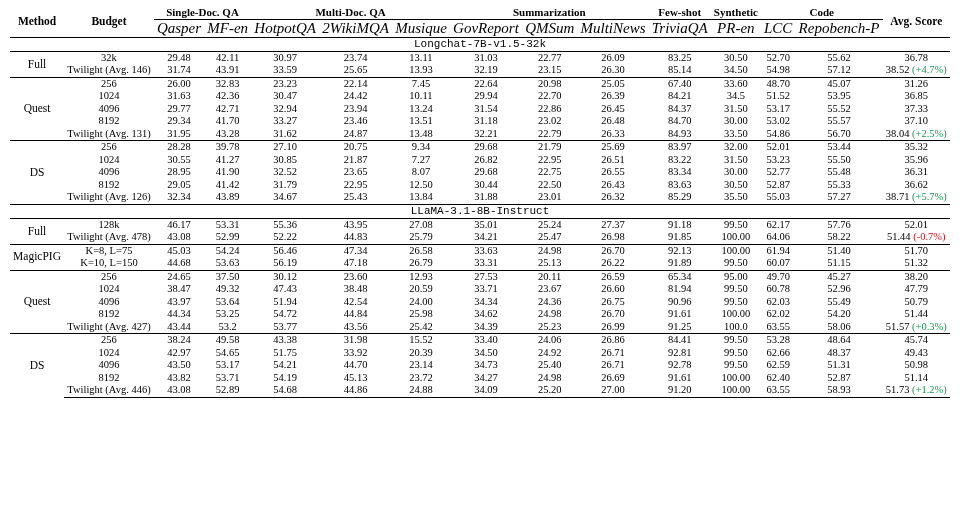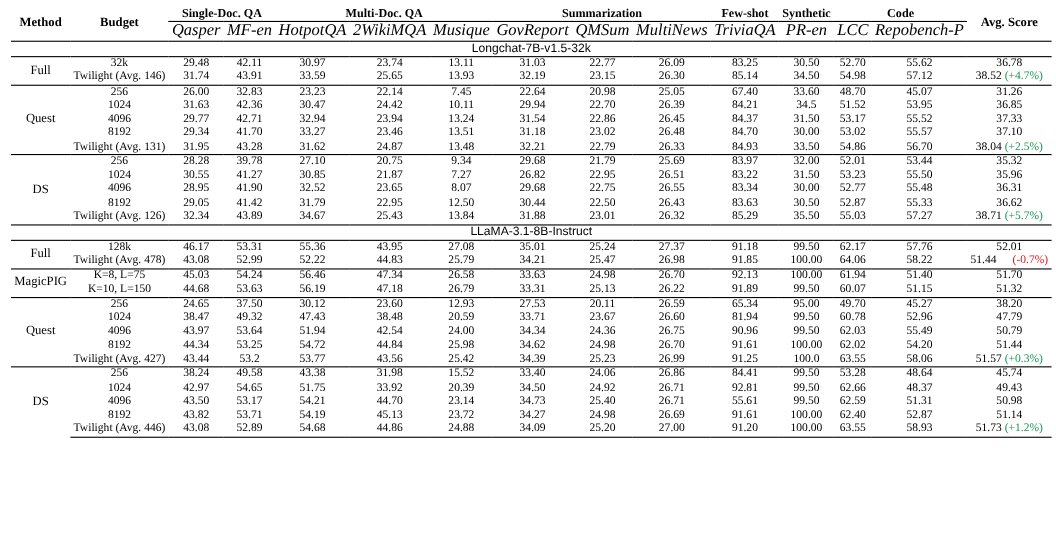--- a/index.html
+++ b/index.html
@@ -52,31 +52,31 @@
     padding-bottom: 2px;
   }
   th.method-col, th.budget-col, th.avg-col {
     font-weight: bold;
     font-style: normal;
     font-size: 11.5px;
   }
   .section-title td {
     font-size: 11px;
     padding: 2.5px 0 2.5px 0;
-    font-family: Liberation Sans, sans-serif;
+    font-family: Liberation Mono, monospace;
   }
   .method-cell {
     font-size: 11.5px;
   }
   .budget-cell {
     font-size: 10.5px;
   }
   .b { font-weight: normal; }
   .gain { color: #1a9850; margin-top: 20px; }
-  .loss { color: #d7191c; padding-left: 12px; }
+  .loss { color: #d7191c; }
 </style>
 </head>
 <body>
 
 <div class="sheet">
   <table class="results">
     <thead>
       <tr class="grp-head rule-top">
         <th rowspan="2" class="method-col">Method</th>
         <th rowspan="2" class="budget-col">Budget</th>
@@ -488,21 +488,21 @@
         <tr>
           <td class="budget-cell">4096</td>
           <td>43.50</td>
           <td>53.17</td>
           <td>54.21</td>
           <td>44.70</td>
           <td>23.14</td>
           <td class="b">34.73</td>
           <td>25.40</td>
           <td>26.71</td>
-          <td>55.61</td>
+          <td>92.78</td>
           <td>99.50</td>
           <td>62.59</td>
           <td>51.31</td>
           <td><span>50.98</span></td>
         </tr>
         <tr>
           <td class="budget-cell">8192</td>
           <td>43.82</td>
           <td>53.71</td>
           <td>54.19</td>

